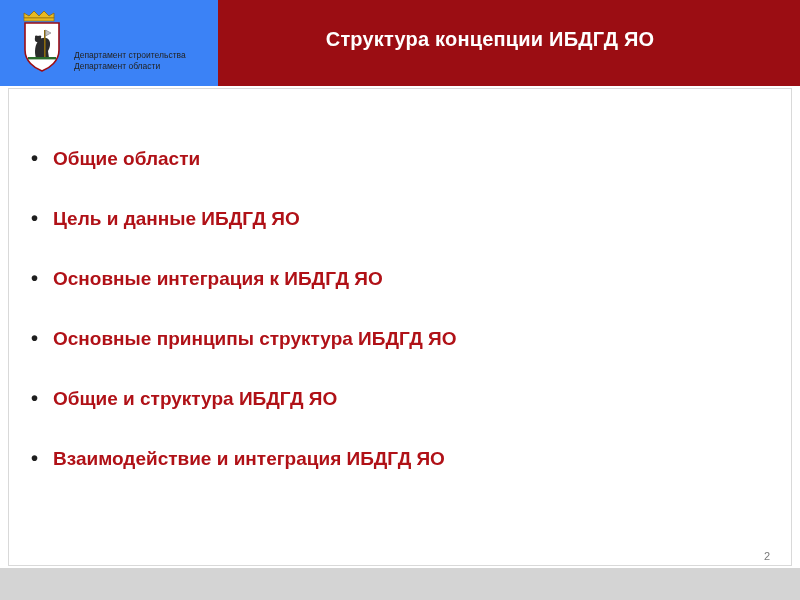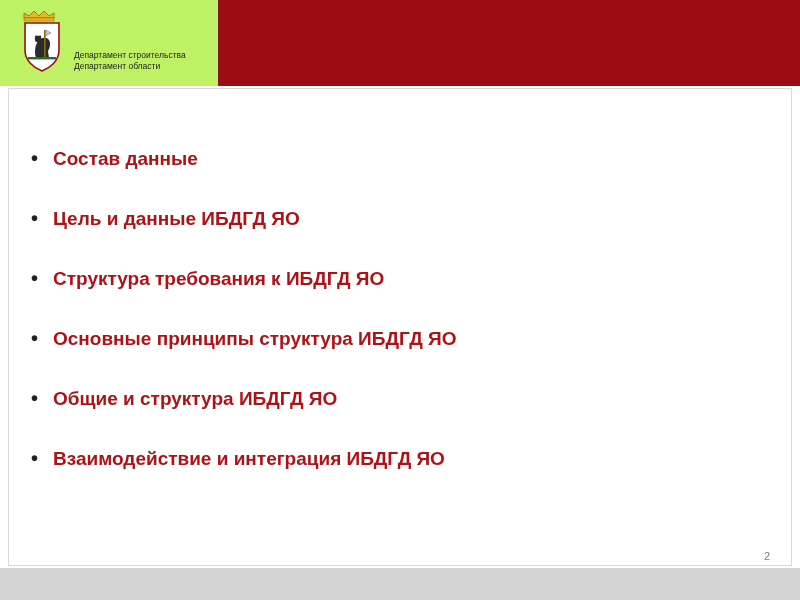--- a/index.html
+++ b/index.html
@@ -40,21 +40,21 @@
     font-weight: bold;
     letter-spacing: 0.2px;
   }
   
   .logo-plate {
     position: absolute;
     left: 0;
     top: 0;
     width: 218px;
     height: 86px;
-    background: #bef264;
+    background: #3b82f6;
   }
   .coat-of-arms {
     position: absolute;
     left: 16px;
     top: 8px;
     width: 52px;
     height: 66px;
   }
   .dept-text {
     position: absolute;
@@ -145,34 +145,35 @@
       <path d="M29.6 22 L35 25 L29.6 28 Z" fill="#c0c0c0" stroke="#6f6f6f" stroke-width="0.5"></path>
 
       <rect x="12" y="49" width="28" height="2.4" fill="#2b6b2b"></rect>
     </svg>
     <div class="dept-text">
       <div>Департамент строительства</div>
       <div>Департамент области</div>
     </div>
   </div>
 
+  <div class="header-title">Структура концепции ИБДГД ЯО</div>
 
   <div class="content-panel">
     <ul class="bullet-list">
       <li class="bullet-item">
         <span class="bullet-dot">•</span>
-        <span class="bullet-text">Состав данные</span>
+        <span class="bullet-text">Общие области</span>
       </li>
       <li class="bullet-item">
         <span class="bullet-dot">•</span>
         <span class="bullet-text">Цель и данные ИБДГД ЯО</span>
       </li>
       <li class="bullet-item">
         <span class="bullet-dot">•</span>
-        <span class="bullet-text">Структура требования к ИБДГД ЯО</span>
+        <span class="bullet-text">Основные интеграция к ИБДГД ЯО</span>
       </li>
       <li class="bullet-item">
         <span class="bullet-dot">•</span>
         <span class="bullet-text">Основные принципы структура ИБДГД ЯО</span>
       </li>
       <li class="bullet-item">
         <span class="bullet-dot">•</span>
         <span class="bullet-text">Общие и структура ИБДГД ЯО</span>
       </li>
       <li class="bullet-item">

